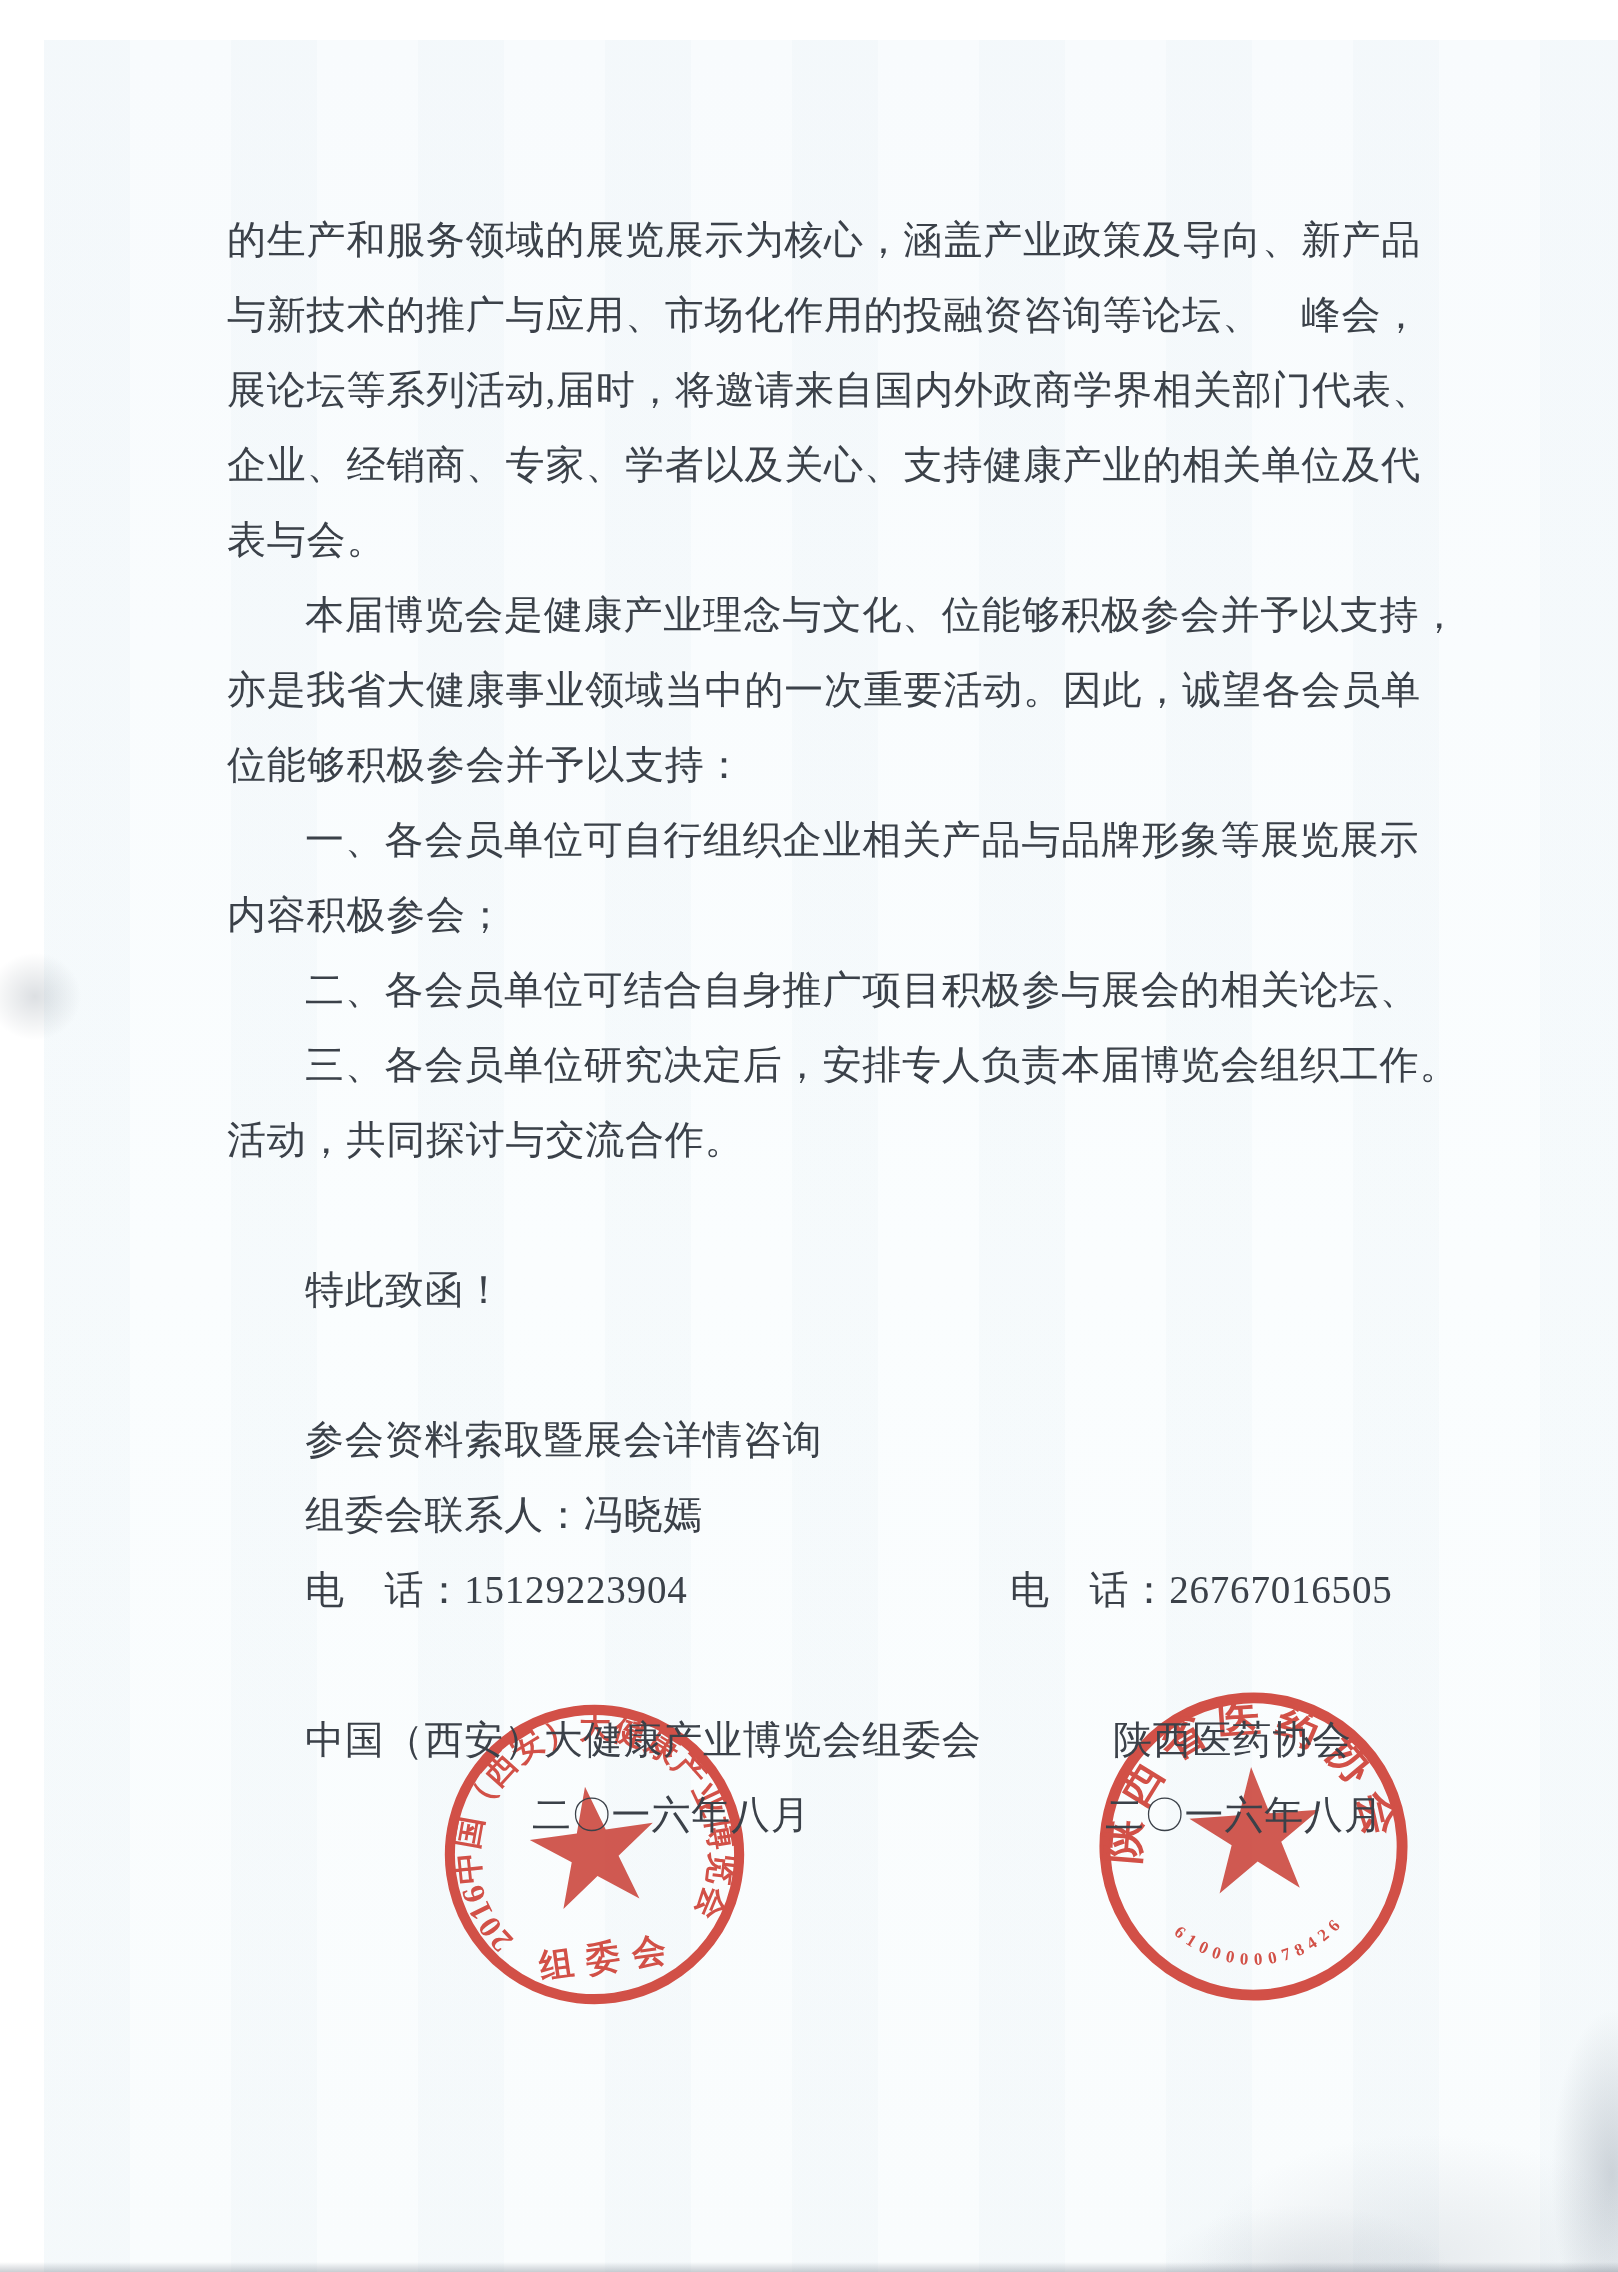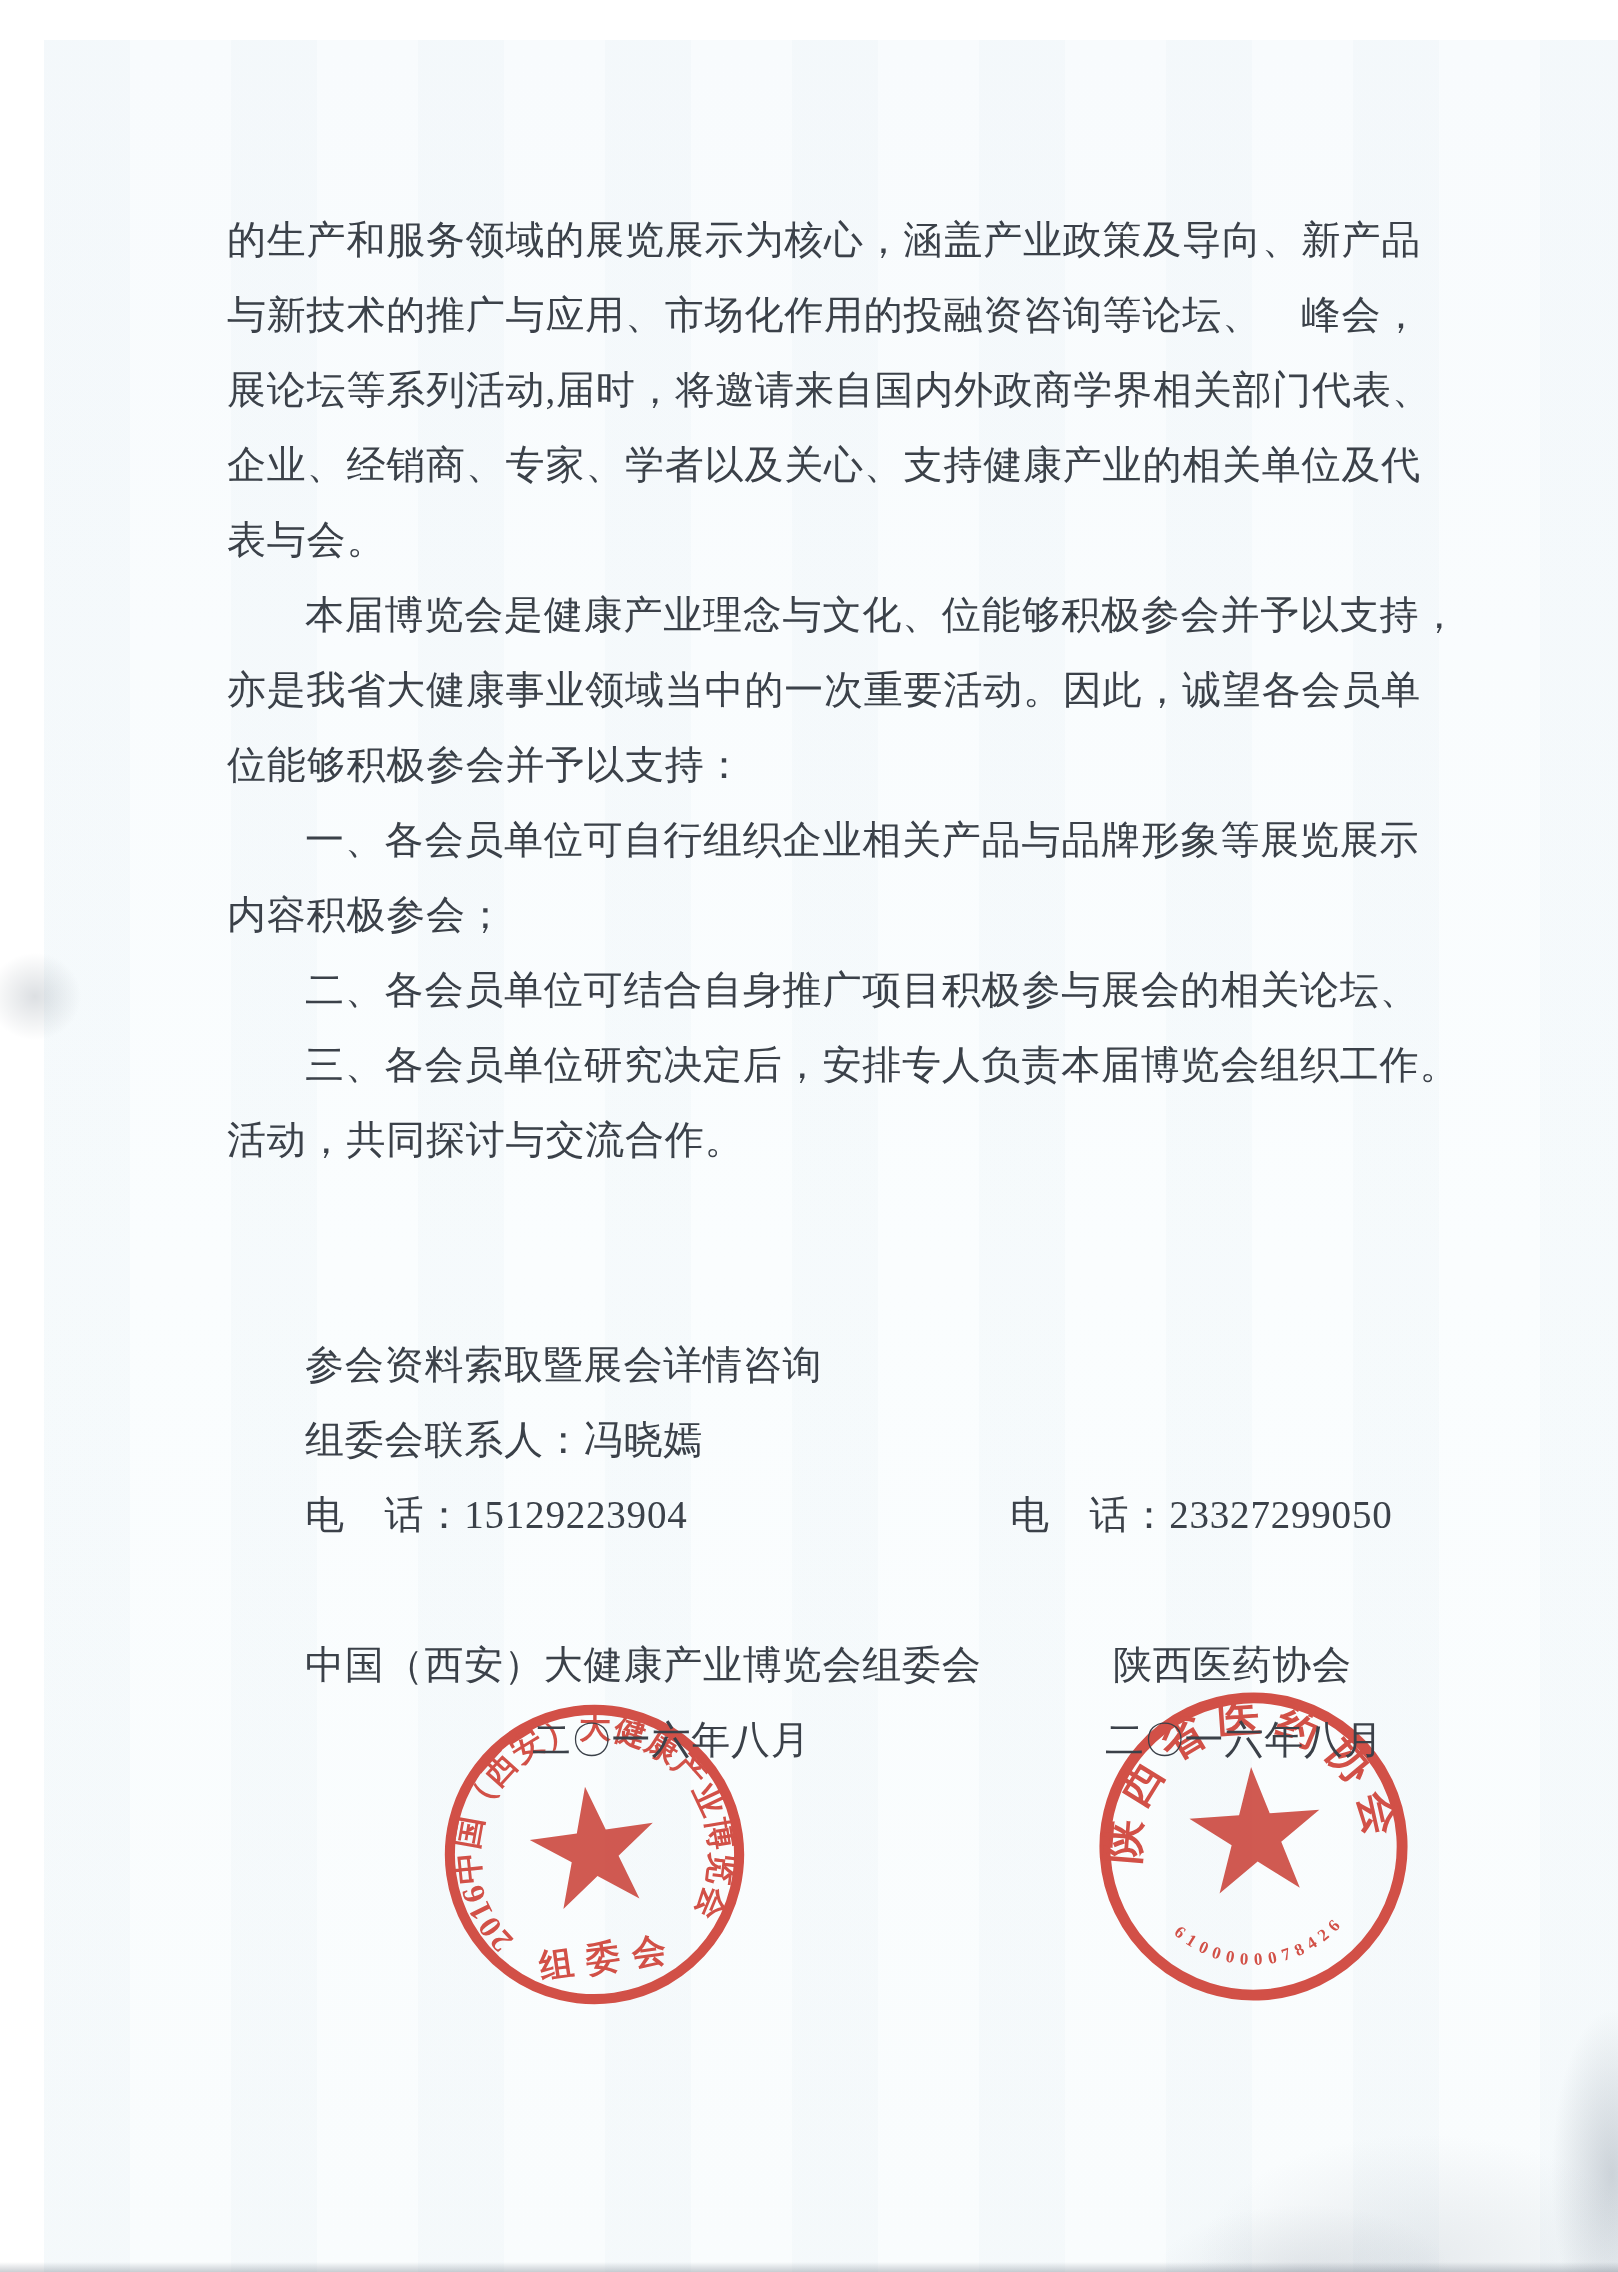--- a/index.html
+++ b/index.html
@@ -94,29 +94,30 @@
     <div class="row m1">本届博览会是健康产业理念与文化、位能够积极参会并予以支持，</div>
     <div class="row m0">亦是我省大健康事业领域当中的一次重要活动。因此，诚望各会员单</div>
     <div class="row m0">位能够积极参会并予以支持：</div>
     <div class="row m1">一、各会员单位可自行组织企业相关产品与品牌形象等展览展示</div>
     <div class="row m0">内容积极参会；</div>
     <div class="row m1">二、各会员单位可结合自身推广项目积极参与展会的相关论坛、</div>
     <div class="row m1">三、各会员单位研究决定后，安排专人负责本届博览会组织工作。</div>
     <div class="row m0">活动，共同探讨与交流合作。</div>
 
     <div class="row"></div>
+    <div class="row m1">特此致函！</div>
     <div class="row"></div>
     <div class="row m1">参会资料索取暨展会详情咨询</div>
 
     <div class="row">
       <span class="piece pA">组委会联系人：冯晓嫣</span>
     </div>
     <div class="row">
       <span class="piece pA">电　话：15129223904</span>
-      <span class="piece pB">电　话：23327299050</span>
+      <span class="piece pB">电　话：26767016505</span>
     </div>
 
     <div class="row"></div>
 
     <div class="row">
       <span class="piece pOrgL">中国（西安）大健康产业博览会组委会</span>
       <span class="piece pOrgR">陕西医药协会</span>
     </div>
     <div class="row">
       <span class="piece pDateL">二〇一六年八月</span>

